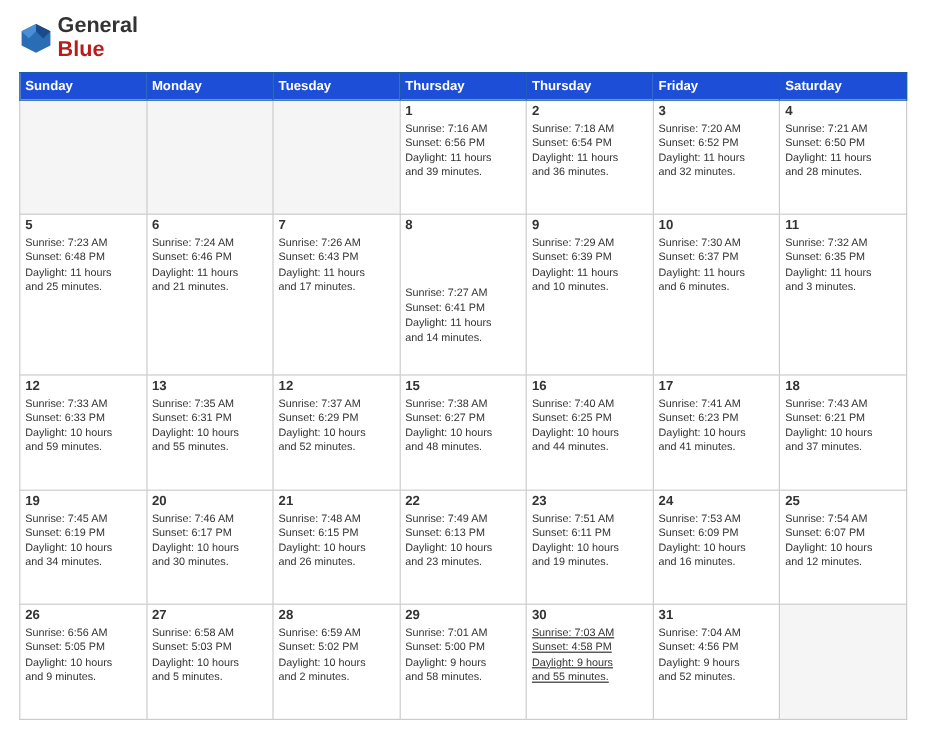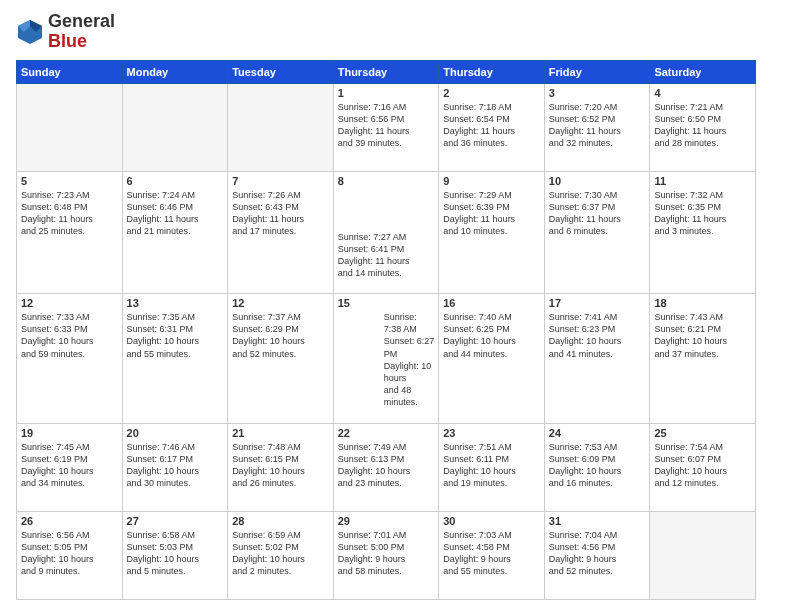--- a/index.html
+++ b/index.html
@@ -228,21 +228,21 @@
           </td>
           <td>
             <span class="day-number">12</span>
             <div class="day-info" style="white-space: pre-line;">Sunrise: 7:37 AM
 Sunset: 6:29 PM
 Daylight: 10 hours
 and 52 minutes.</div>
           </td>
           <td>
             <span class="day-number">15</span>
-            <div class="day-info" style="white-space: pre-line; margin-left: 46px;">Sunrise: 7:38 AM
+            <div class="day-info" style="white-space: pre-line;">Sunrise: 7:38 AM
 Sunset: 6:27 PM
 Daylight: 10 hours
 and 48 minutes.</div>
           </td>
           <td>
             <span class="day-number">16</span>
             <div class="day-info" style="white-space: pre-line;">Sunrise: 7:40 AM
 Sunset: 6:25 PM
 Daylight: 10 hours
 and 44 minutes.</div>
@@ -337,21 +337,21 @@
           </td>
           <td>
             <span class="day-number">29</span>
             <div class="day-info" style="white-space: pre-line;">Sunrise: 7:01 AM
 Sunset: 5:00 PM
 Daylight: 9 hours
 and 58 minutes.</div>
           </td>
           <td>
             <span class="day-number">30</span>
-            <div class="day-info" style="white-space: pre-line;">Sunrise: 7:03 AM
+            <div class="day-info" style="white-space: pre-line; text-decoration: underline;">Sunrise: 7:03 AM
 Sunset: 4:58 PM
 Daylight: 9 hours
 and 55 minutes.</div>
           </td>
           <td>
             <span class="day-number">31</span>
             <div class="day-info" style="white-space: pre-line;">Sunrise: 7:04 AM
 Sunset: 4:56 PM
 Daylight: 9 hours
 and 52 minutes.</div>

